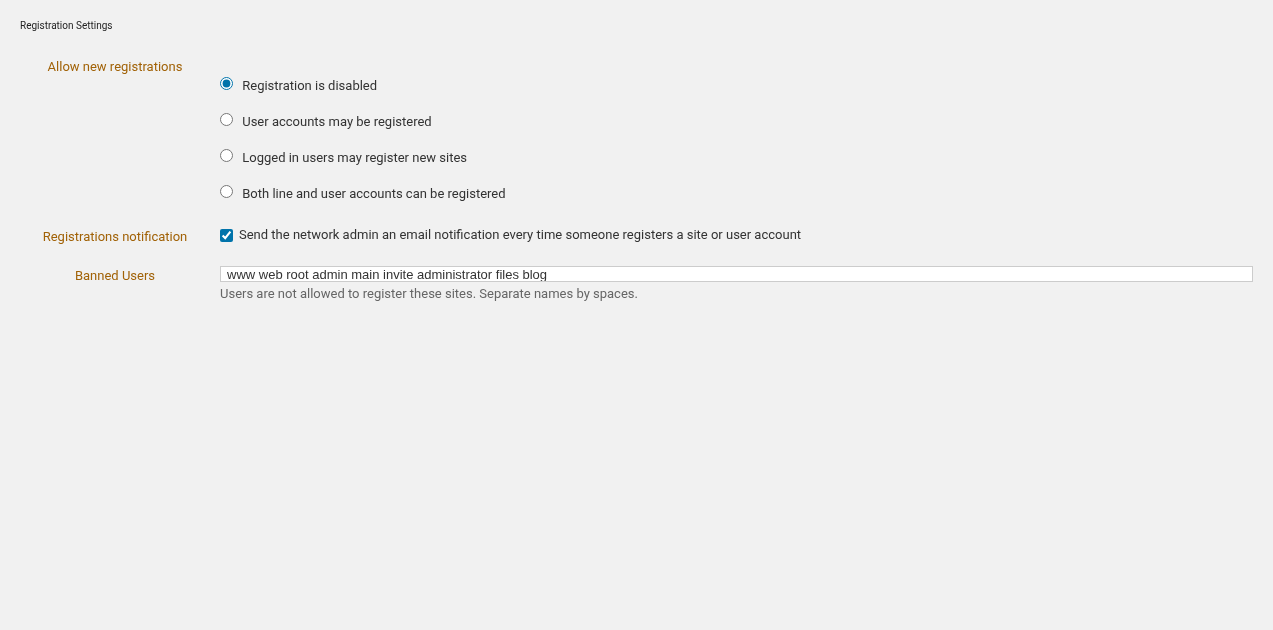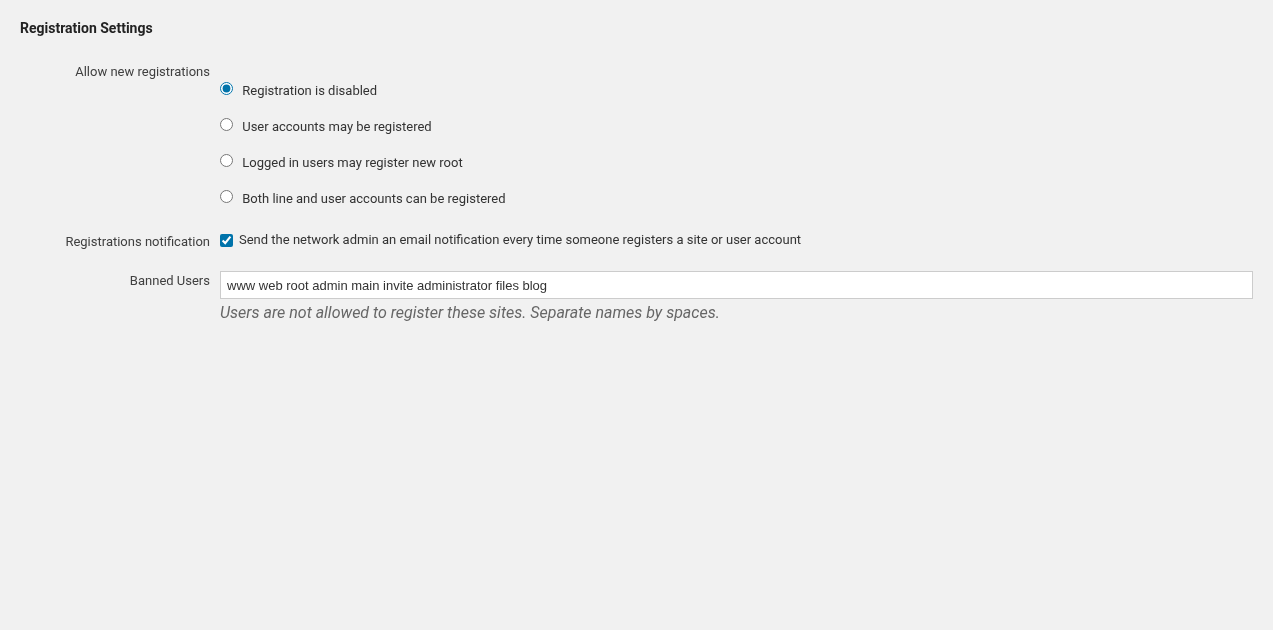--- a/index.html
+++ b/index.html
@@ -4,36 +4,36 @@
   <style>
     * { box-sizing: border-box; margin: 0; padding: 0; }
     body {
       background: #f1f1f1;
       font-family: -apple-system, BlinkMacSystemFont, "Segoe UI", Roboto, sans-serif;
       font-size: 13px;
       color: #333;
       padding: 20px 20px;
     }
     .page-title {
-      font-size: 14px;
-      font-weight: 700;
+      font-size: 10px;
+      font-weight: 400;
       margin-bottom: 16px;
       color: #222;
     }
     table.form-table {
       width: 100%;
       border-collapse: collapse;
     }
     table.form-table tr > th {
       width: 200px;
       vertical-align: top;
       padding: 12px 10px 12px 0;
       font-weight: 400;
-      color: #404040;
-      text-align: right;
+      color: #a16207;
+      text-align: center;
     }
     table.form-table tr > td {
       padding: 10px 0;
       vertical-align: top;
     }
     .radio-group label {
       display: block;
       margin-bottom: 6px;
       cursor: pointer;
       margin-top: 20px;
@@ -51,26 +51,25 @@
       margin-top: 2px;
       flex-shrink: 0;
     }
     input[type="text"].wide-input {
       width: 100%;
       padding: 4px 6px;
       border: 1px solid #ccc;
       background: #fff;
       font-size: 13px;
       color: #333;
-      height: 28px;
+      height: 16px;
     }
     .description {
-      font-style: italic;
       color: #666;
-      font-size: 16px;
+      font-size: 13px;
       margin-top: 4px;
     }
     textarea.limited-textarea {
       width: 340px;
       height: 78px;
       border: 1px solid #ccc;
       background: #fff;
       font-size: 13px;
       resize: both;
       padding: 4px 6px;
@@ -99,21 +98,21 @@
           <label>
             <input type="radio" name="registration" id="reg_disabled" checked="" style="">
             <span>Registration is disabled</span>
           </label>
           <label>
             <input type="radio" name="registration" id="reg_user" style="">
             <span>User accounts may be registered</span>
           </label>
           <label>
             <input type="radio" name="registration" id="reg_logged" style="">
-            <span>Logged in users may register new root</span>
+            <span>Logged in users may register new sites</span>
           </label>
           <label>
             <input type="radio" name="registration" id="reg_both" style="">
             <span>Both line and user accounts can be registered</span>
           </label>
         </div>
       </td>
     </tr>
 
     <tr>

